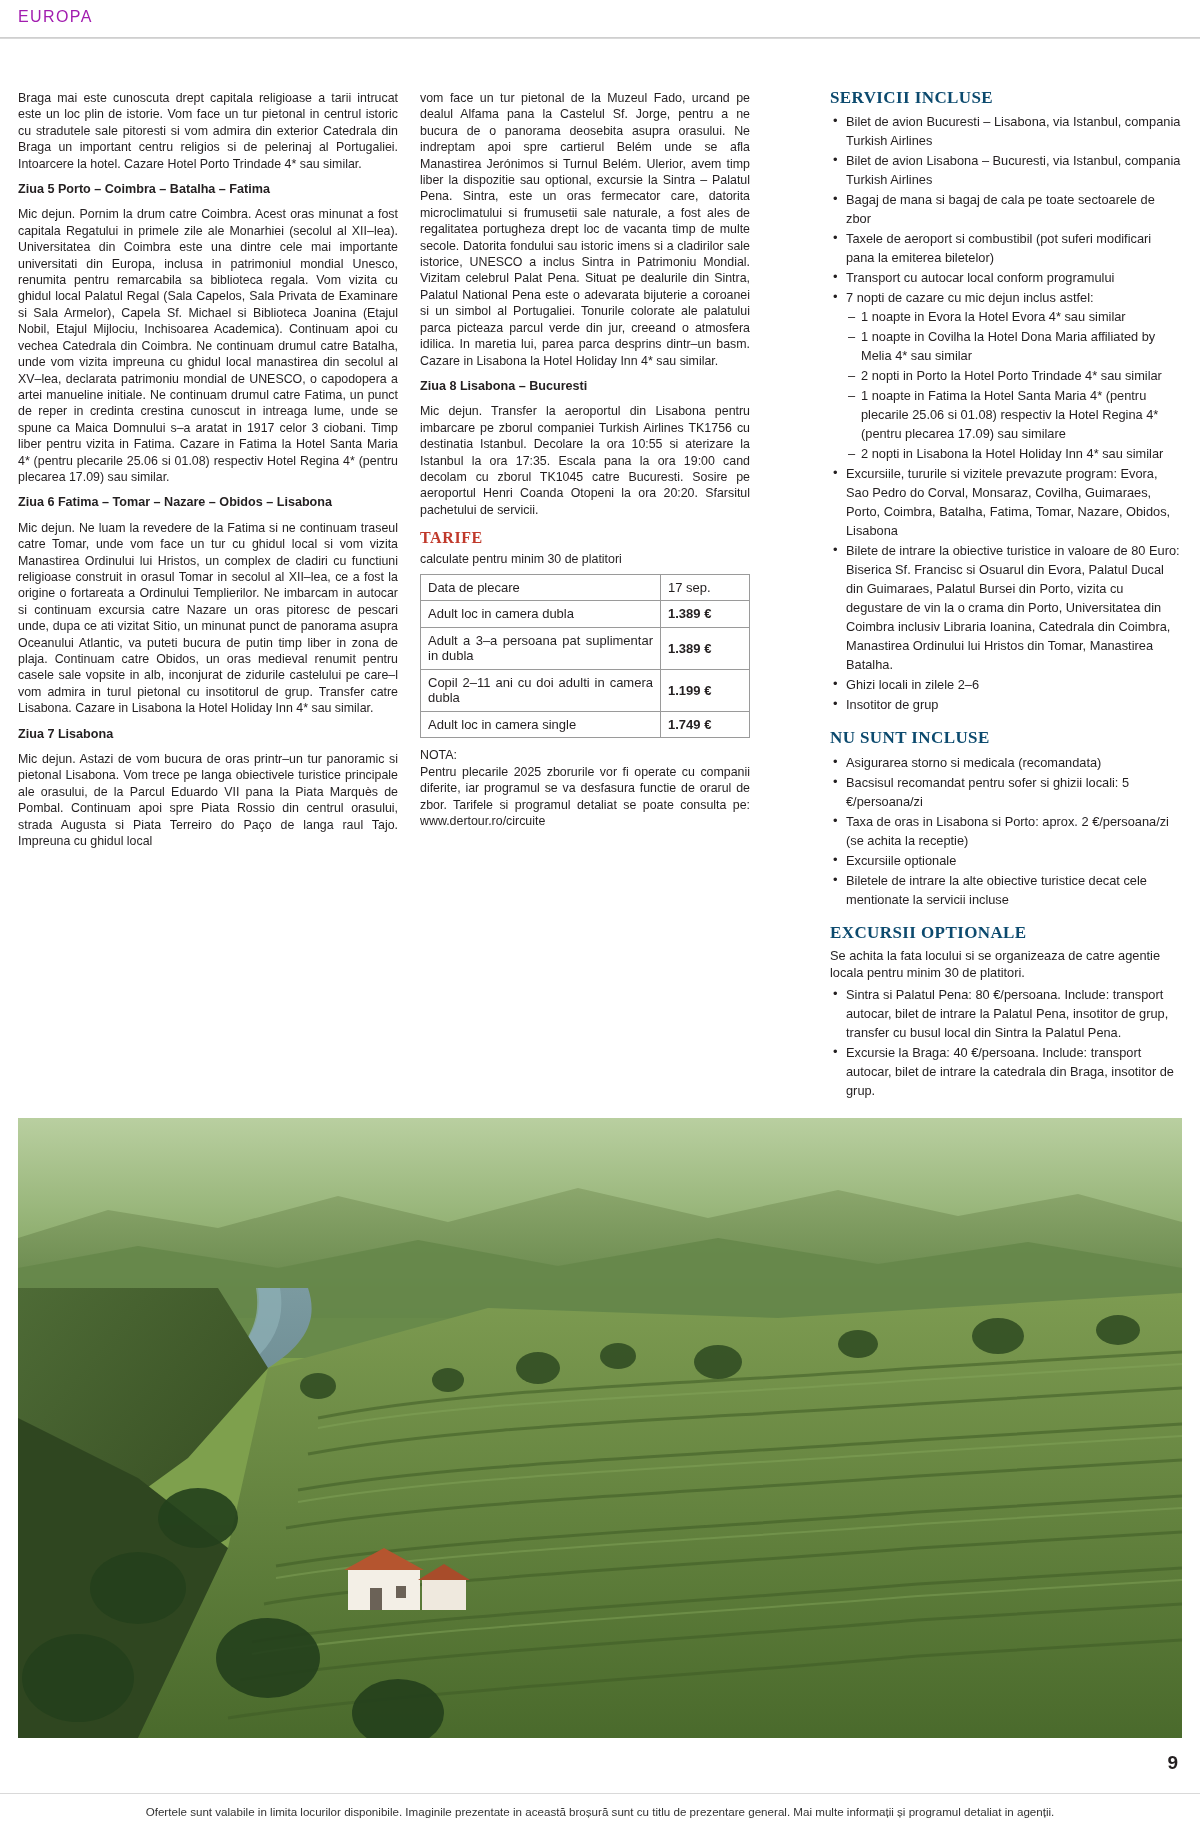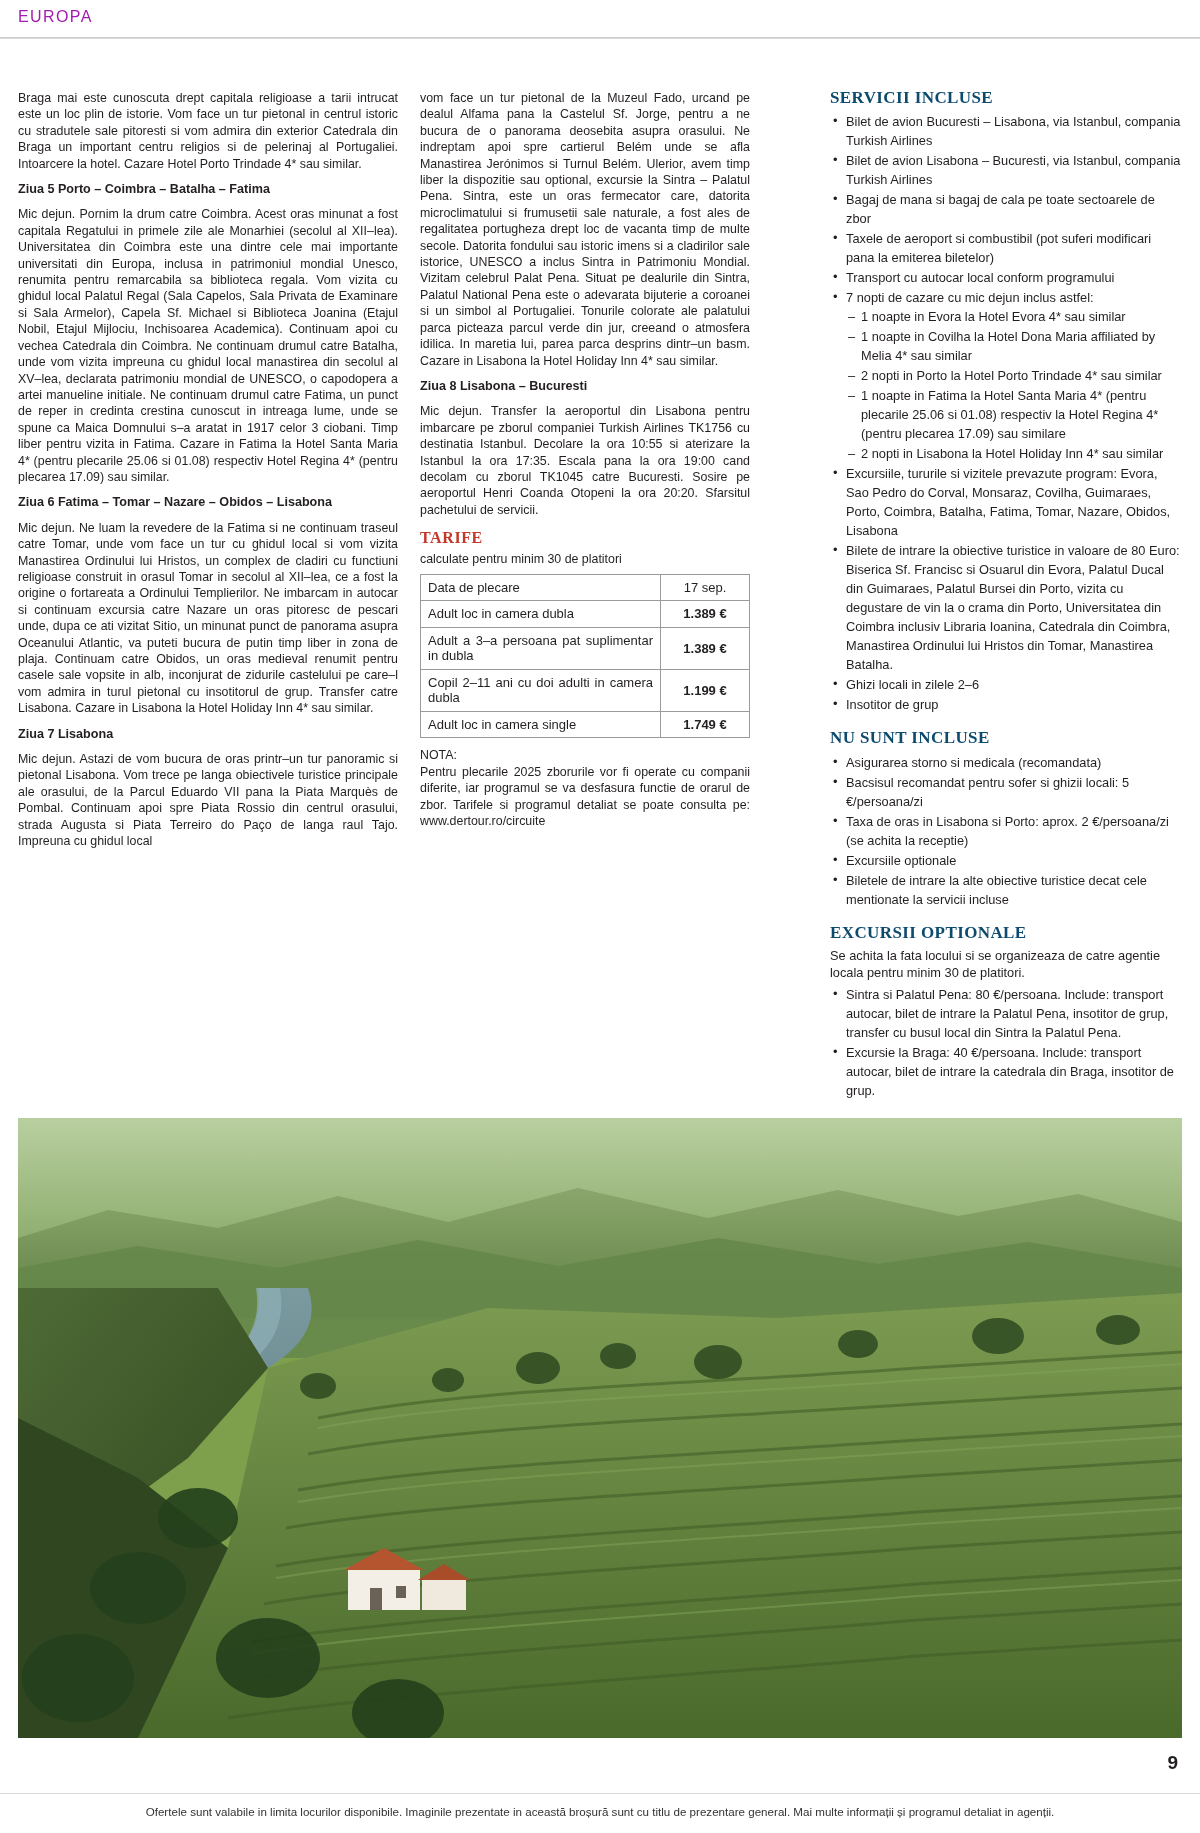--- a/index.html
+++ b/index.html
@@ -82,21 +82,20 @@
     font-size: 13px;
   }
   table.tarife td {
     border: 1px solid #9a9a9a;
     padding: 5px 7px;
     vertical-align: middle;
     line-height: 15.5px;
   }
   table.tarife td.val {
     width: 74px;
-    text-align: center;
     font-weight: bold;
   }
   table.tarife tr.head td {
     font-weight: normal;
   }
   table.tarife tr.head td.val { font-weight: normal; }
   .nota {
     font-size: 12.4px;
     line-height: 16.4px;
     margin-top: 9px;

